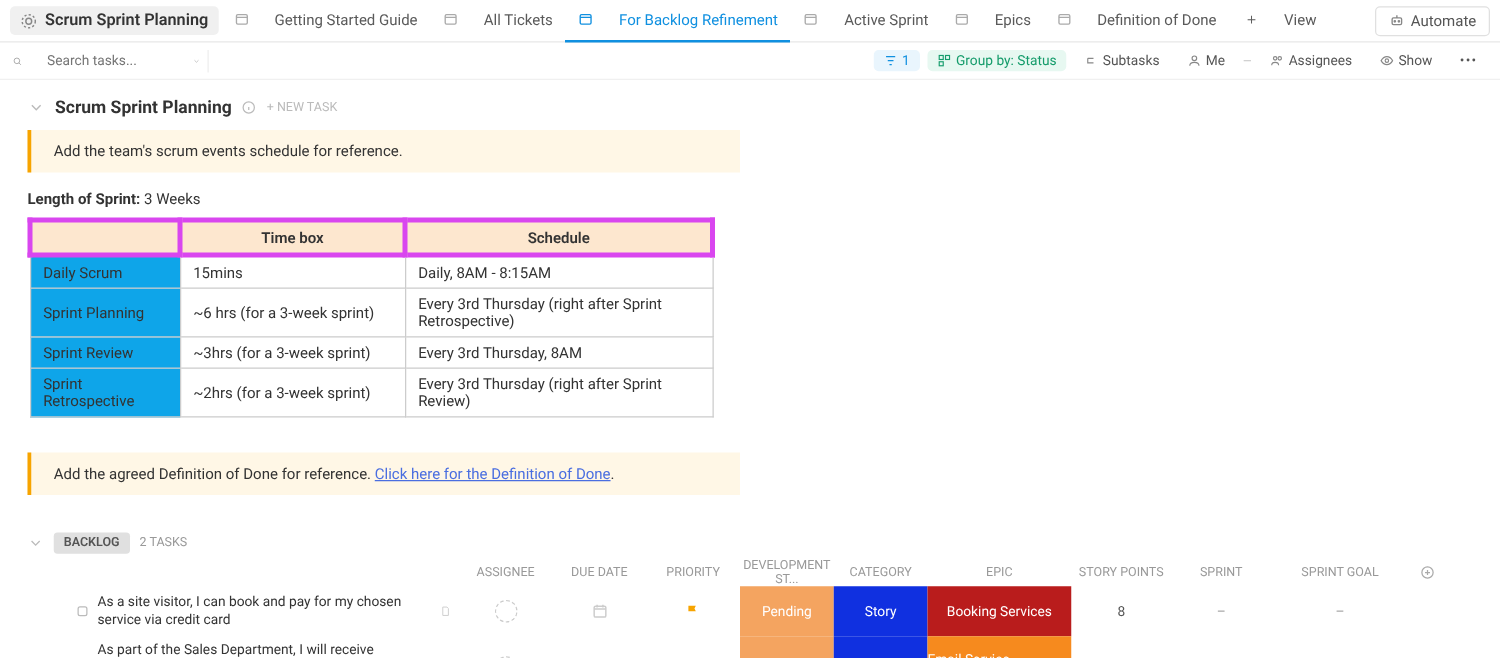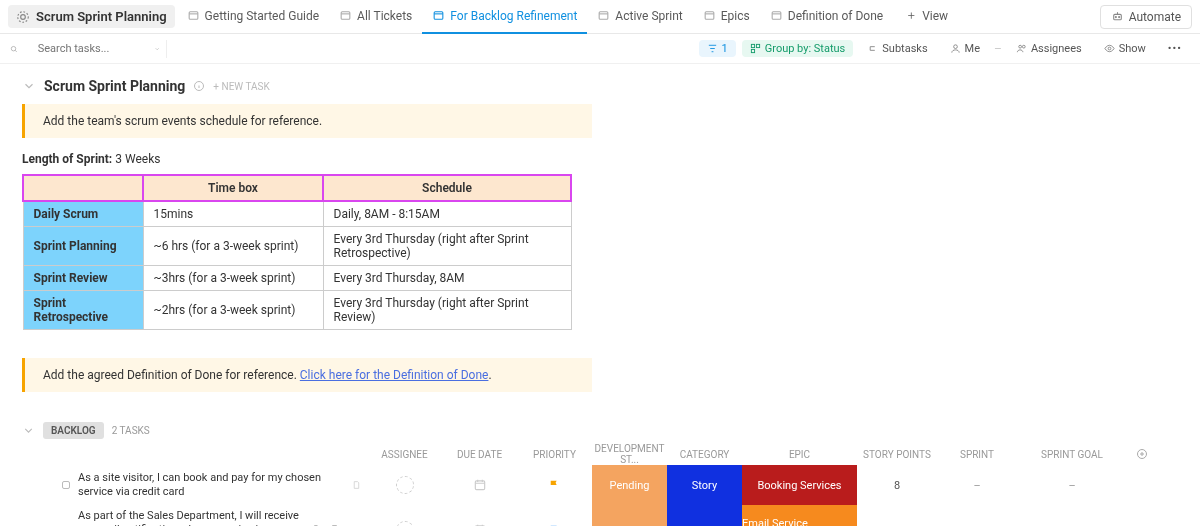--- a/index.html
+++ b/index.html
@@ -1,41 +1,41 @@
 <!DOCTYPE html>
 <html><head>
 <meta charset="utf-8">
 <style>
   *{box-sizing:border-box;margin:0;padding:0;font-family:-apple-system,BlinkMacSystemFont,"Segoe UI",Roboto,Helvetica,Arial,sans-serif;}
   body{background:#fff;color:#333;font-size:12px}
   .topbar{display:flex;align-items:center;height:34px;border-bottom:1px solid #e8e8e8;padding:0 8px;gap:2px}
   .crumb{display:flex;align-items:center;gap:6px;background:#f0f0f0;border-radius:4px;padding:4px 8px;font-weight:600;font-size:13px}
-  .tab{display:flex;align-items:center;gap:5px;padding:16px 10px;height:34px;color:#5a5a5a;font-size:12px;cursor:pointer;white-space:nowrap;border-bottom:2px solid transparent}
+  .tab{display:flex;align-items:center;gap:20px;padding:16px 10px;height:34px;color:#5a5a5a;font-size:12px;cursor:pointer;white-space:nowrap;border-bottom:2px solid transparent}
   .tab.active{color:#1090e0;border-bottom-color:#1090e0}
   .tab .ic{width:13px;height:13px;display:inline-block}
   .tb-spacer{flex:1}
   .tb-btn{display:flex;align-items:center;gap:5px;padding:4px 10px;color:#555;cursor:pointer;font-size:12px;border-radius:4px}
   .tb-btn.bordered{border:1px solid #e0e0e0}
   .subbar{display:flex;align-items:center;height:30px;padding:0 10px;border-bottom:1px solid #f0f0f0;gap:6px}
   .search{display:flex;align-items:center;gap:20px;color:#999;width:150px}
   .search input{border:none;outline:none;font-size:11px;color:#666;width:100%}
   .pill{display:flex;align-items:center;gap:4px;padding:2px 8px;border-radius:4px;font-size:11px;color:#555;cursor:pointer}
   .pill.filter{color:#1090e0;background:#e9f5fd}
   .pill.group{color:#159c6b;background:#e7f8f1}
   .content{padding:10px 22px}
   .h-row{display:flex;align-items:center;gap:8px;margin:4px 0 10px}
   .h-title{font-weight:700;font-size:14px;color:#333}
   .new-task{color:#bbb;font-size:10px}
   .banner{border-left:3px solid #f7a400;background:#fff7e6;padding:10px 18px;font-size:12px;color:#333;margin:4px 0 14px;max-width:570px}
   .banner a{color:#4a6ee0;text-decoration:underline;cursor:pointer}
   .len{font-size:12px;margin-bottom:8px}
   table.sched{border-collapse:collapse;width:550px;font-size:12px;margin-bottom:28px}
-  table.sched th{background:#fde7cf;border:2px solid #d946ef;padding:5px 10px;font-weight:600;text-align:center}
+  table.sched th{background:#fde7cf;border:4px solid #d946ef;padding:5px 10px;font-weight:600;text-align:center}
   table.sched td{border:1px solid #ccc;padding:5px 10px}
-  table.sched td.rowhead{font-weight:700;background:#7dd3fc}
+  table.sched td.rowhead{font-weight:400;background:#0ea5e9}
   .backlog-head{display:flex;align-items:center;gap:8px;margin-top:30px}
   .pill-backlog{background:#e0e0e0;color:#555;font-size:10px;font-weight:600;padding:3px 8px;border-radius:3px}
   .count{color:#999;font-size:10px}
   .cols{display:grid;grid-template-columns:305px 75px 75px 75px 75px 75px 115px 80px 80px 110px 30px;align-items:center;font-size:10px;color:#999;margin-top:4px;padding-left:40px;text-transform:uppercase}
   .cols>div{text-align:center}
   .cols>div:first-child{text-align:left}
   .task{display:grid;grid-template-columns:305px 75px 75px 75px 75px 75px 115px 80px 80px 110px 30px;align-items:stretch;font-size:11px;padding-left:40px;min-height:40px}
   .task .title{display:flex;align-items:center;padding:4px 6px 4px 0;gap:8px;color:#333;line-height:1.3}
   .dot{width:8px;height:8px;border:1.5px solid #bbb;border-radius:2px;flex-shrink:0}
   .cell{display:flex;align-items:center;justify-content:center;color:#999}

